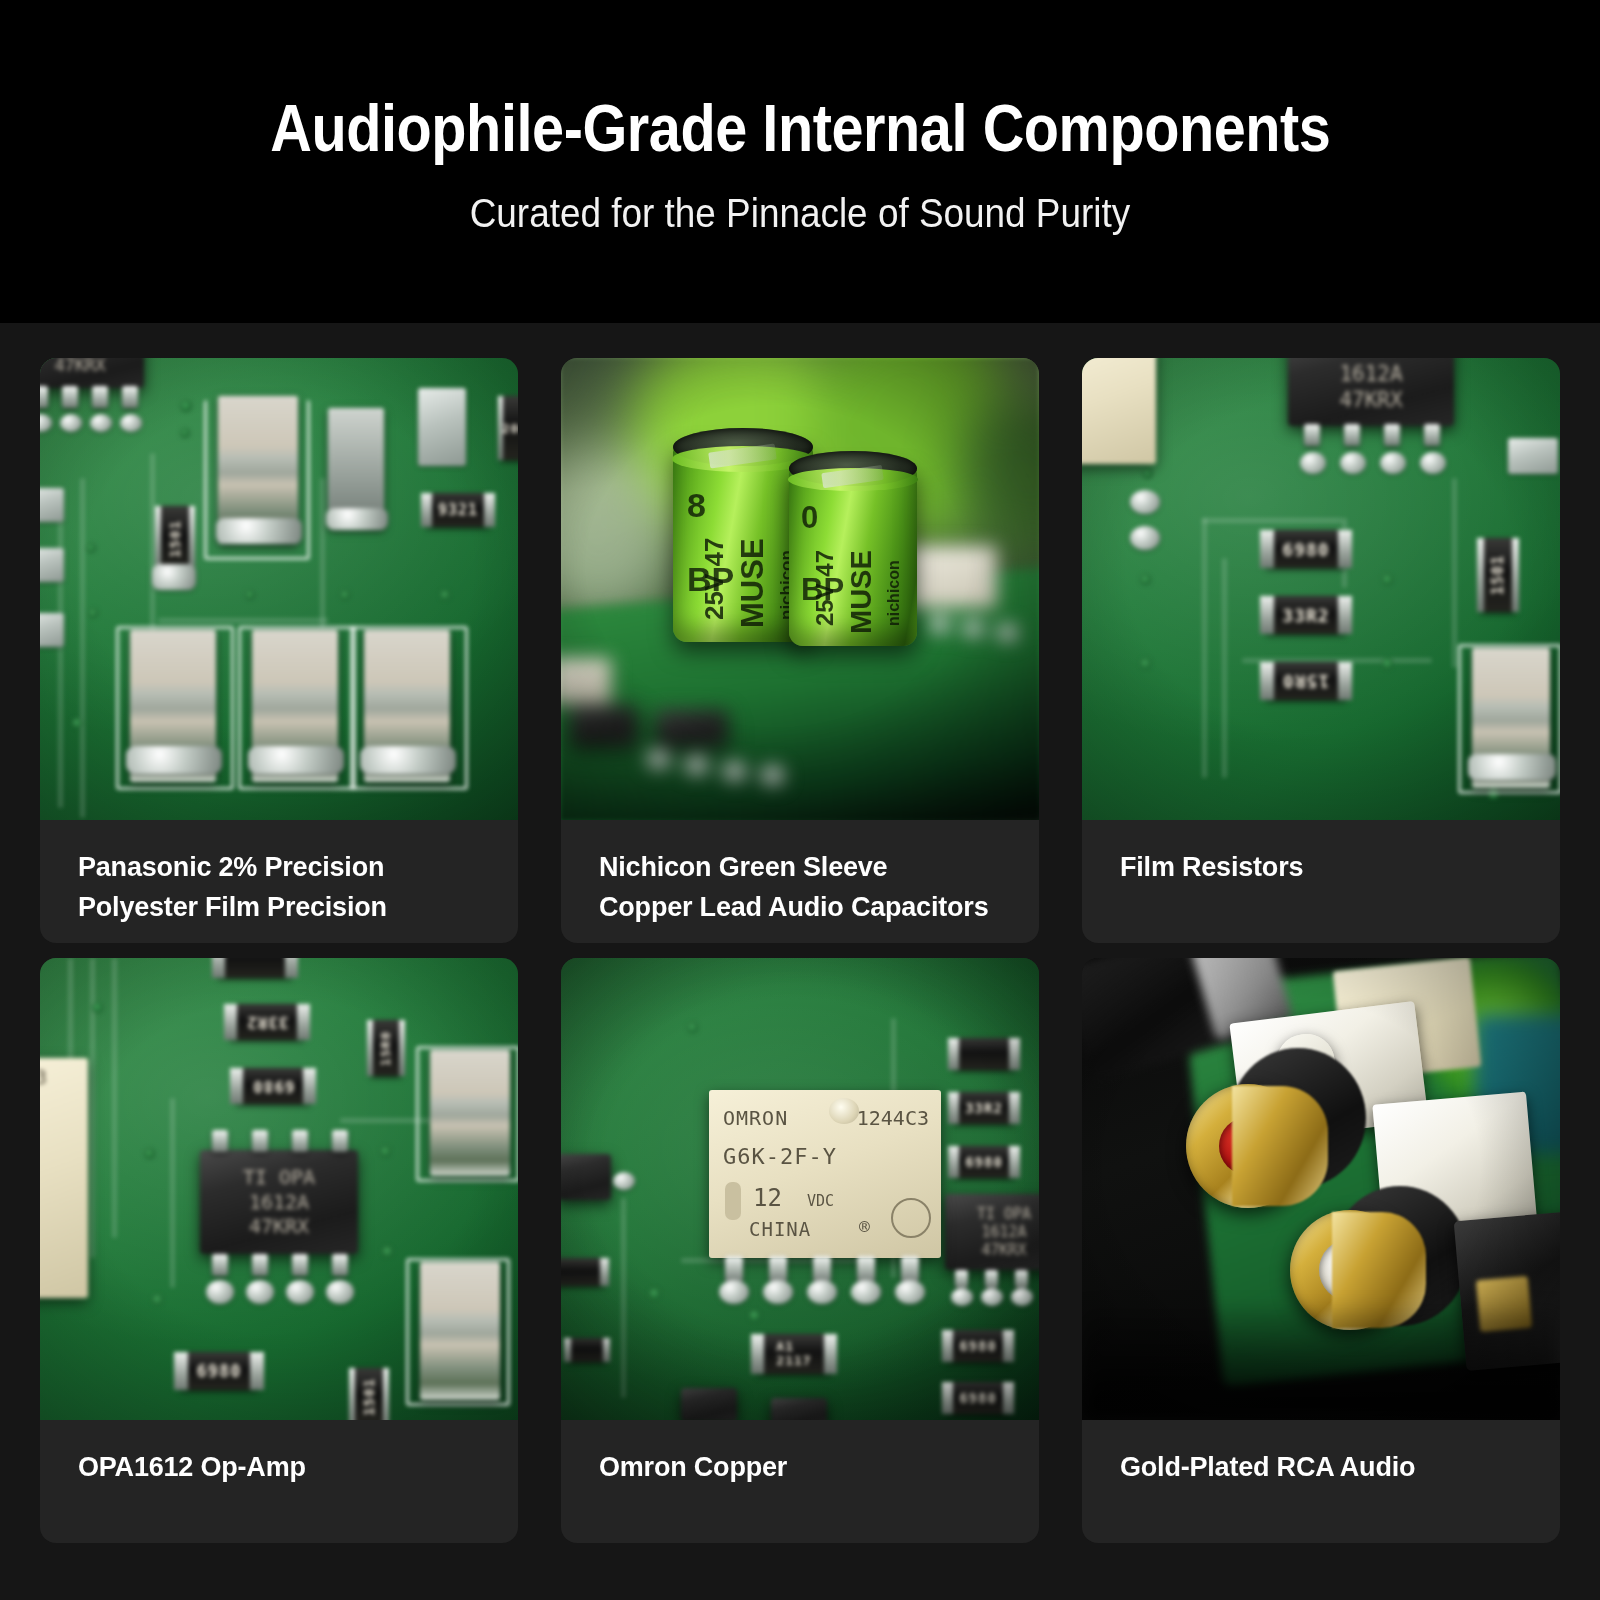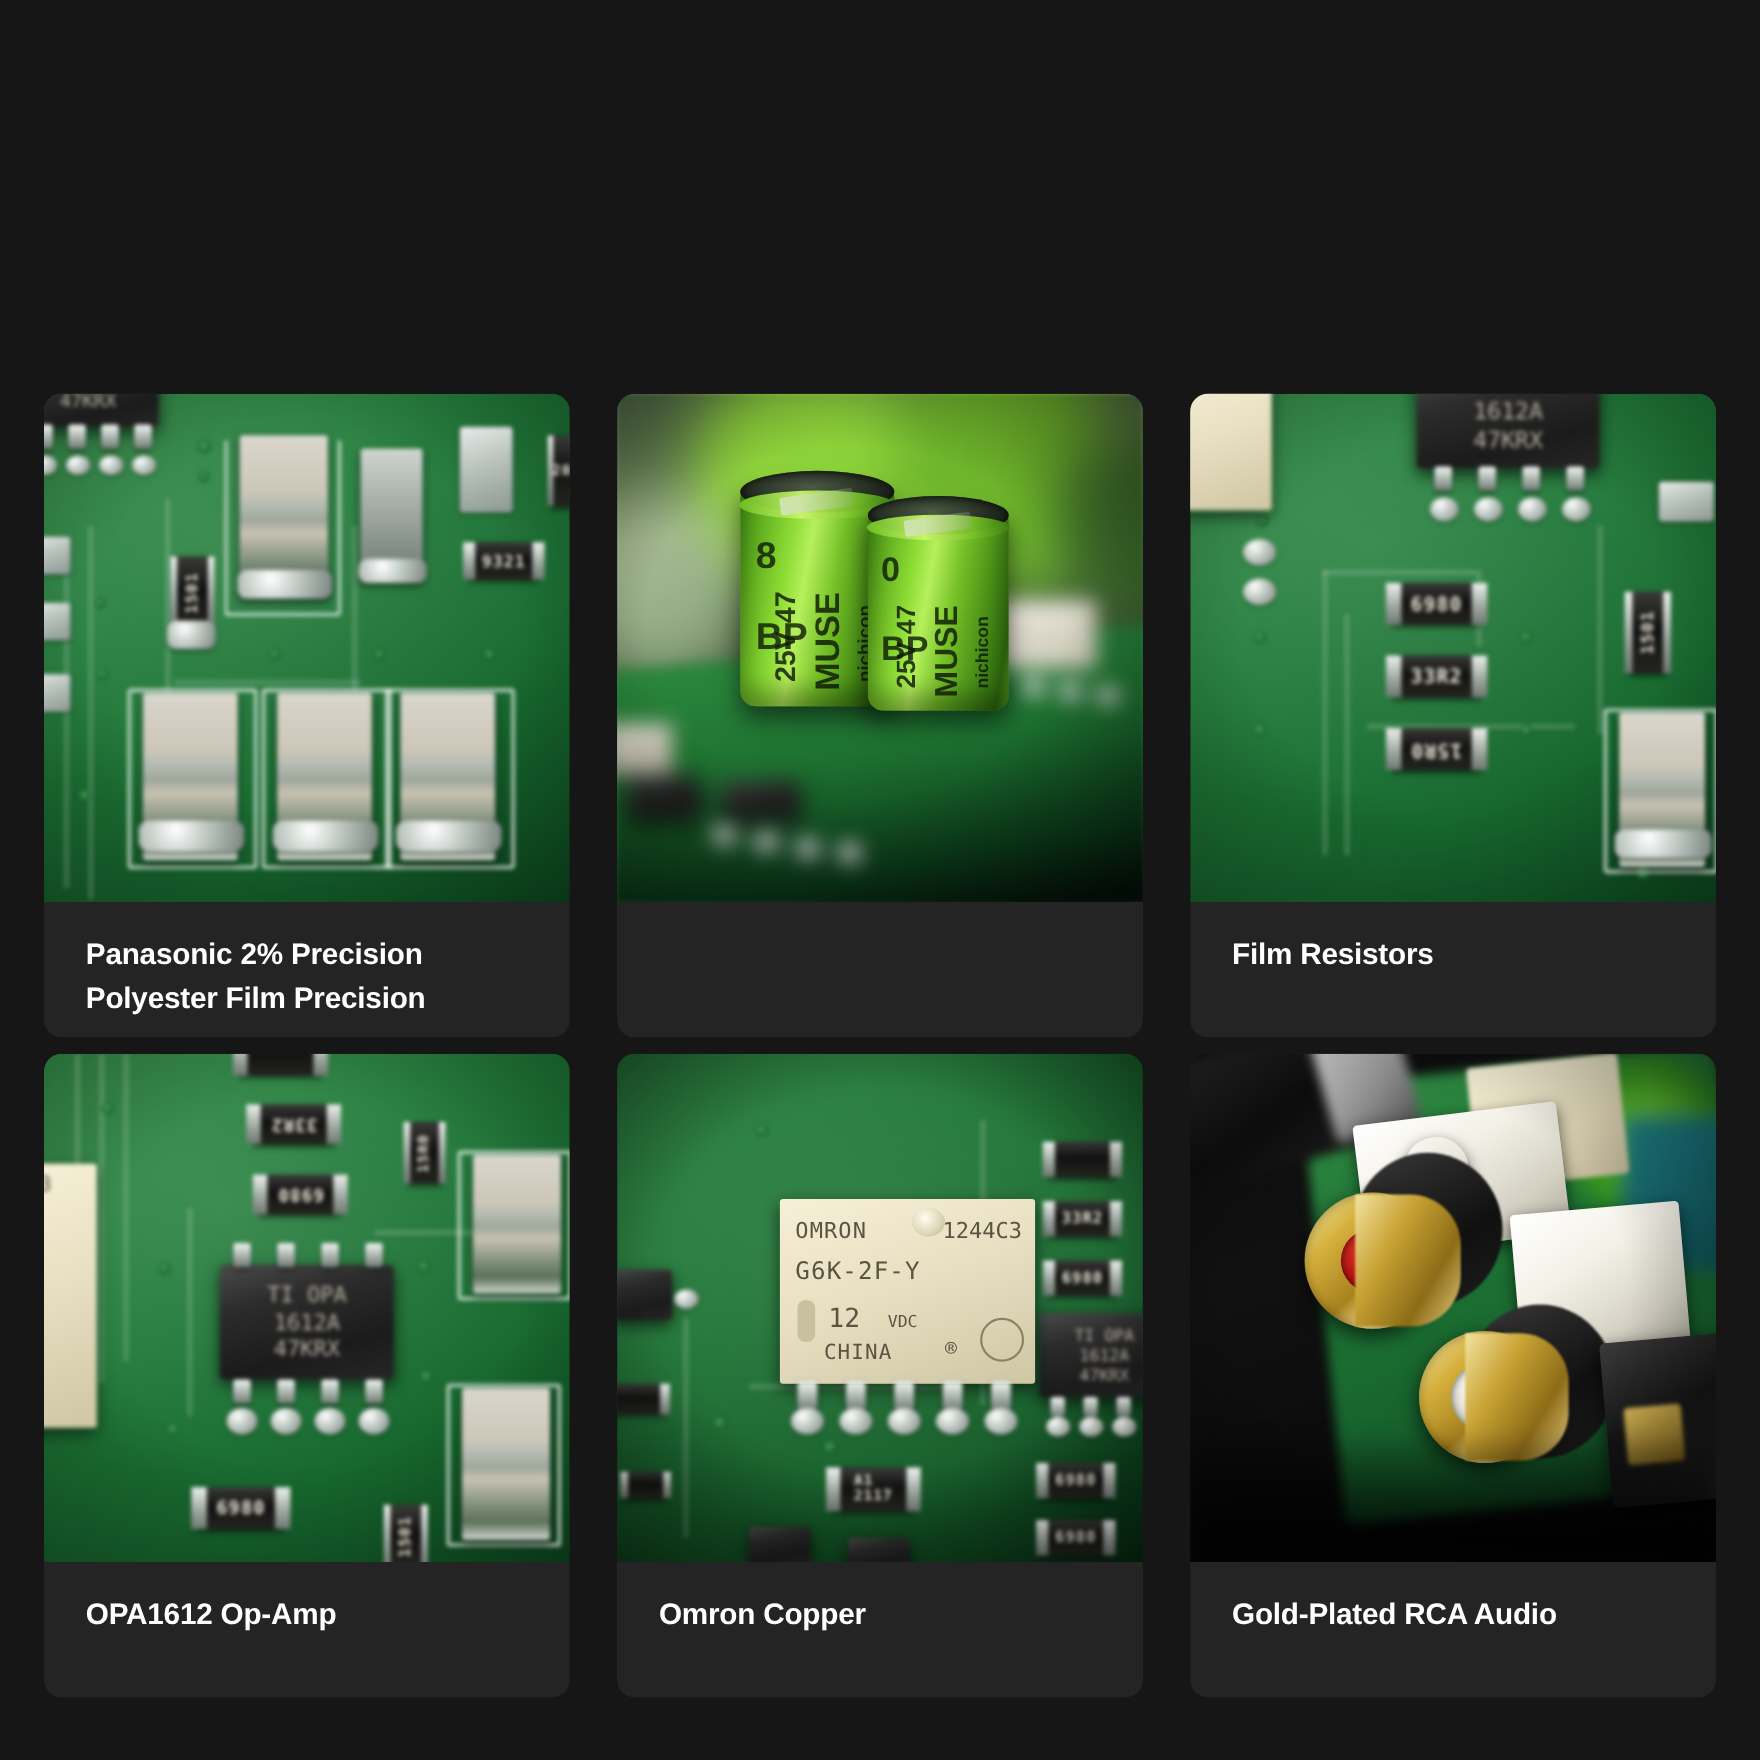--- a/index.html
+++ b/index.html
@@ -188,20 +188,24 @@
     position: absolute; border-radius: 5px;
     background: linear-gradient(155deg,#3a3a3a 0%, #161616 45%, #262626 100%);
     box-shadow: 0 6px 16px rgba(0,0,0,0.7);
   }
 </style>
 </head>
 <body>
 
 <div id="page">
 
+  <div class="header">
+    <div class="title">Audiophile-Grade Internal Components</div>
+    <div class="subtitle">Curated for the Pinnacle of Sound Purity</div>
+  </div>
 
   <div class="grid">
 
     <div class="card">
       <div class="card-photo">
         <div class="pcb"></div>
         <div class="blurlayer b2">
 
           <div class="trace" style="left:18px;top:150px;width:5px;height:300px;"></div>
           <div class="trace" style="left:40px;top:120px;width:5px;height:340px;"></div>
@@ -311,20 +315,24 @@
           <div class="rim"></div>
           <div class="vent"></div>
           <div class="lbl" style="left:22px;top:162px;font-size:24px;">25V 47</div>
           <div class="lbl" style="left:56px;top:170px;font-size:29px;">MUSE</div>
           <div class="lbl" style="left:96px;top:162px;font-size:16px;">nichicon</div>
           <div style="position:absolute;left:12px;top:36px;color:#0d1a06;font-weight:bold;font-size:31px;opacity:.8;">0</div>
           <div style="position:absolute;left:12px;top:108px;color:#0d1a06;font-weight:bold;font-size:31px;opacity:.8;">BP</div>
         </div>
         <div class="blurlayer b2" style="pointer-events:none;
              background:radial-gradient(ellipse 80% 70% at 45% 45%, rgba(0,0,0,0) 50%, rgba(0,0,0,0.5) 100%);"></div>
+      </div>
+      <div class="caption">
+        <div>Nichicon Green Sleeve</div>
+        <div>Copper Lead Audio Capacitors</div>
       </div>
     </div>
 
     <div class="card">
       <div class="card-photo">
         <div class="pcb"></div>
         <div class="blurlayer b2">
           <div class="trace" style="left:120px;top:160px;width:5px;height:260px;"></div>
           <div class="trace" style="left:140px;top:200px;width:5px;height:220px;"></div>
           <div class="trace" style="left:120px;top:160px;width:140px;height:5px;"></div>

